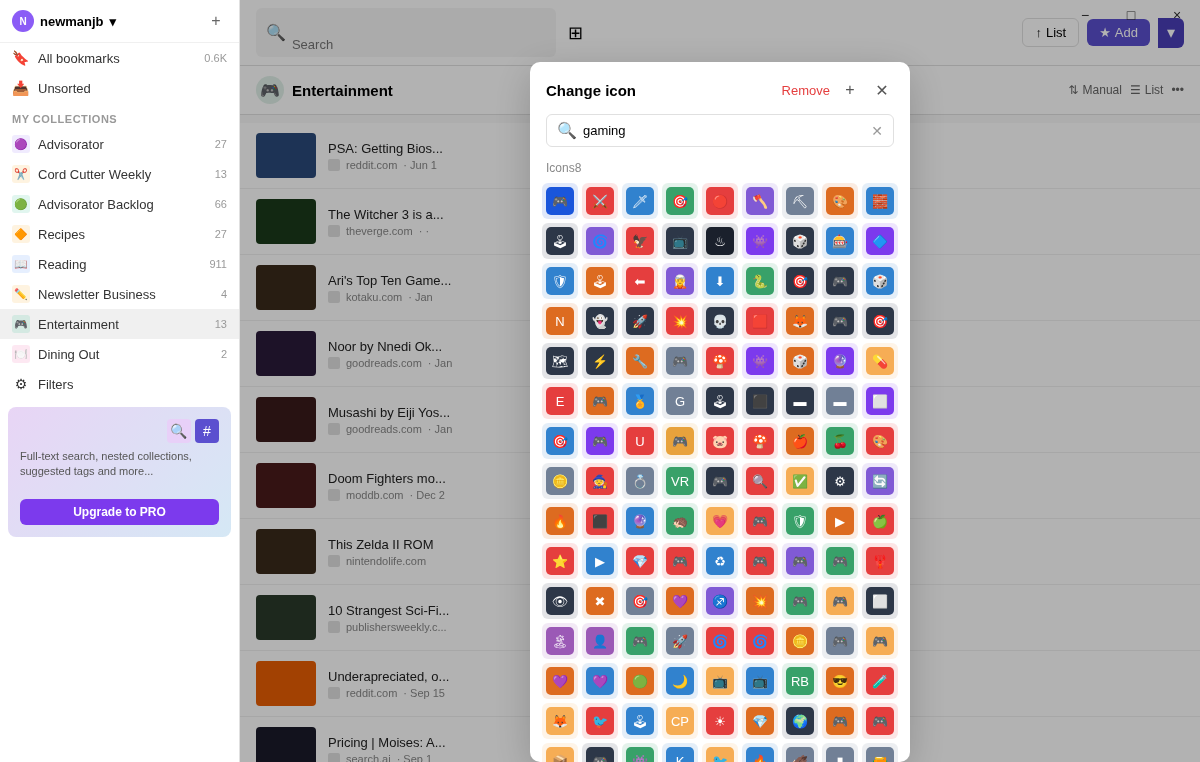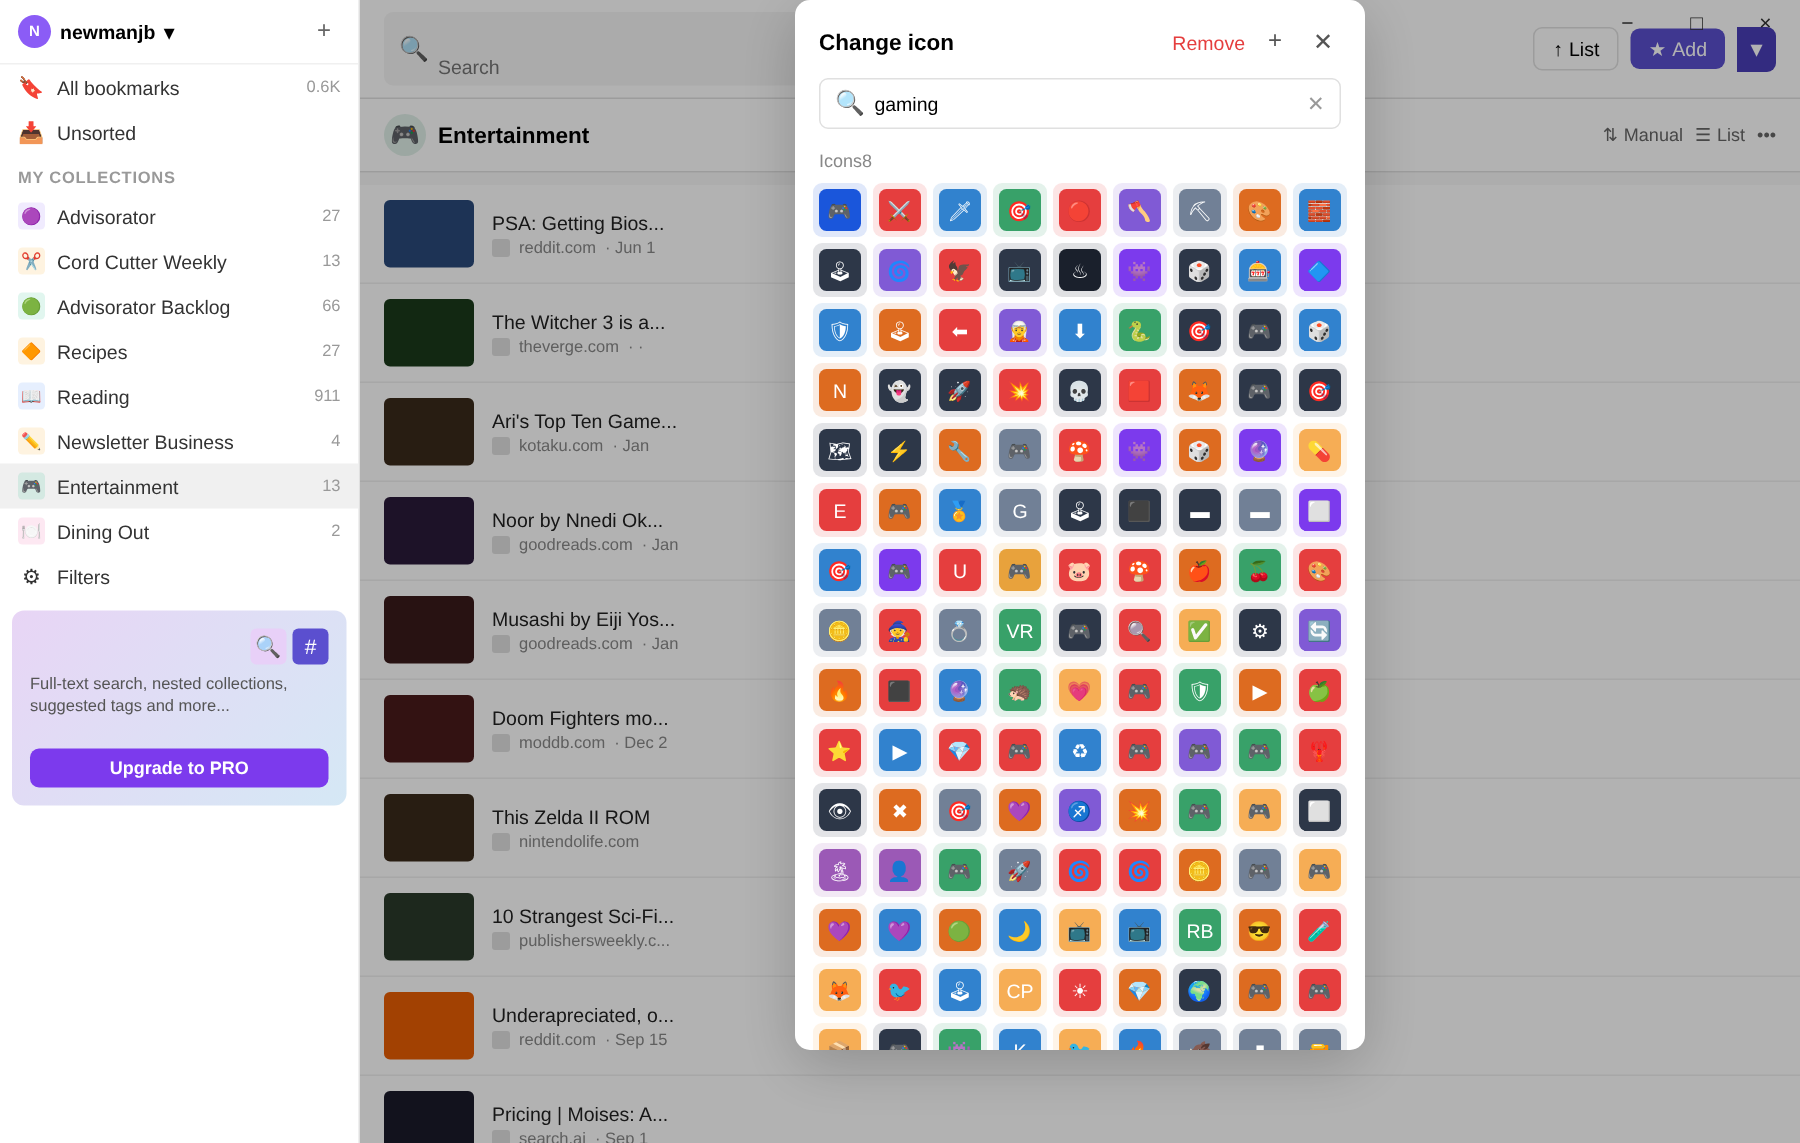--- a/index.html
+++ b/index.html
@@ -40,21 +40,21 @@
     .more-btn { cursor: pointer; color: #666; }
     .bookmarks-list { flex: 1; overflow-y: auto; padding: 8px 0; }
     .bookmark-item { display: flex; align-items: center; padding: 10px 16px; background: white; border-bottom: 1px solid #f0f0f0; gap: 12px; cursor: pointer; }
     .bookmark-thumb { width: 60px; height: 45px; border-radius: 4px; background: #ddd; flex-shrink: 0; overflow: hidden; }
     .bookmark-content { flex: 1; min-width: 0; }
     .bookmark-title { font-size: 13px; font-weight: 500; color: #222; white-space: nowrap; overflow: hidden; text-overflow: ellipsis; }
     .bookmark-meta { display: flex; align-items: center; gap: 6px; margin-top: 3px; font-size: 11px; color: #888; }
     .bookmark-favicon { width: 12px; height: 12px; border-radius: 2px; background: #e0e0e0; }
 
     
-    .overlay { position: absolute; top: 0; left: 0; right: 0; bottom: 0; background: rgba(0,0,0,0.3); display: flex; align-items: flex-start; justify-content: center; z-index: 100; }
+    .overlay { position: absolute; top: 0; left: 0; right: 0; bottom: 0; background: rgba(0,0,0,0.3); display: flex; align-items: flex-end; justify-content: center; z-index: 100; }
 
     
     .modal { background: white; border-radius: 10px; width: 380px; max-height: 700px; display: flex; flex-direction: column; box-shadow: 0 10px 40px rgba(0,0,0,0.2); }
     .modal-header { display: flex; align-items: center; padding: 16px 16px 12px; }
     .modal-title { font-size: 15px; font-weight: 600; flex: 1; }
     .modal-header-actions { display: flex; align-items: center; gap: 8px; margin-left: auto; }
     .remove-link { color: #e53e3e; font-size: 13px; cursor: pointer; }
     .modal-plus-btn { width: 24px; height: 24px; border-radius: 4px; background: none; border: none; cursor: pointer; font-size: 16px; color: #555; display: flex; align-items: center; justify-content: center; }
     .modal-close-btn { width: 24px; height: 24px; border-radius: 4px; background: none; border: none; cursor: pointer; font-size: 16px; color: #555; display: flex; align-items: center; justify-content: center; }
     .modal-search { padding: 0 16px 10px; }

